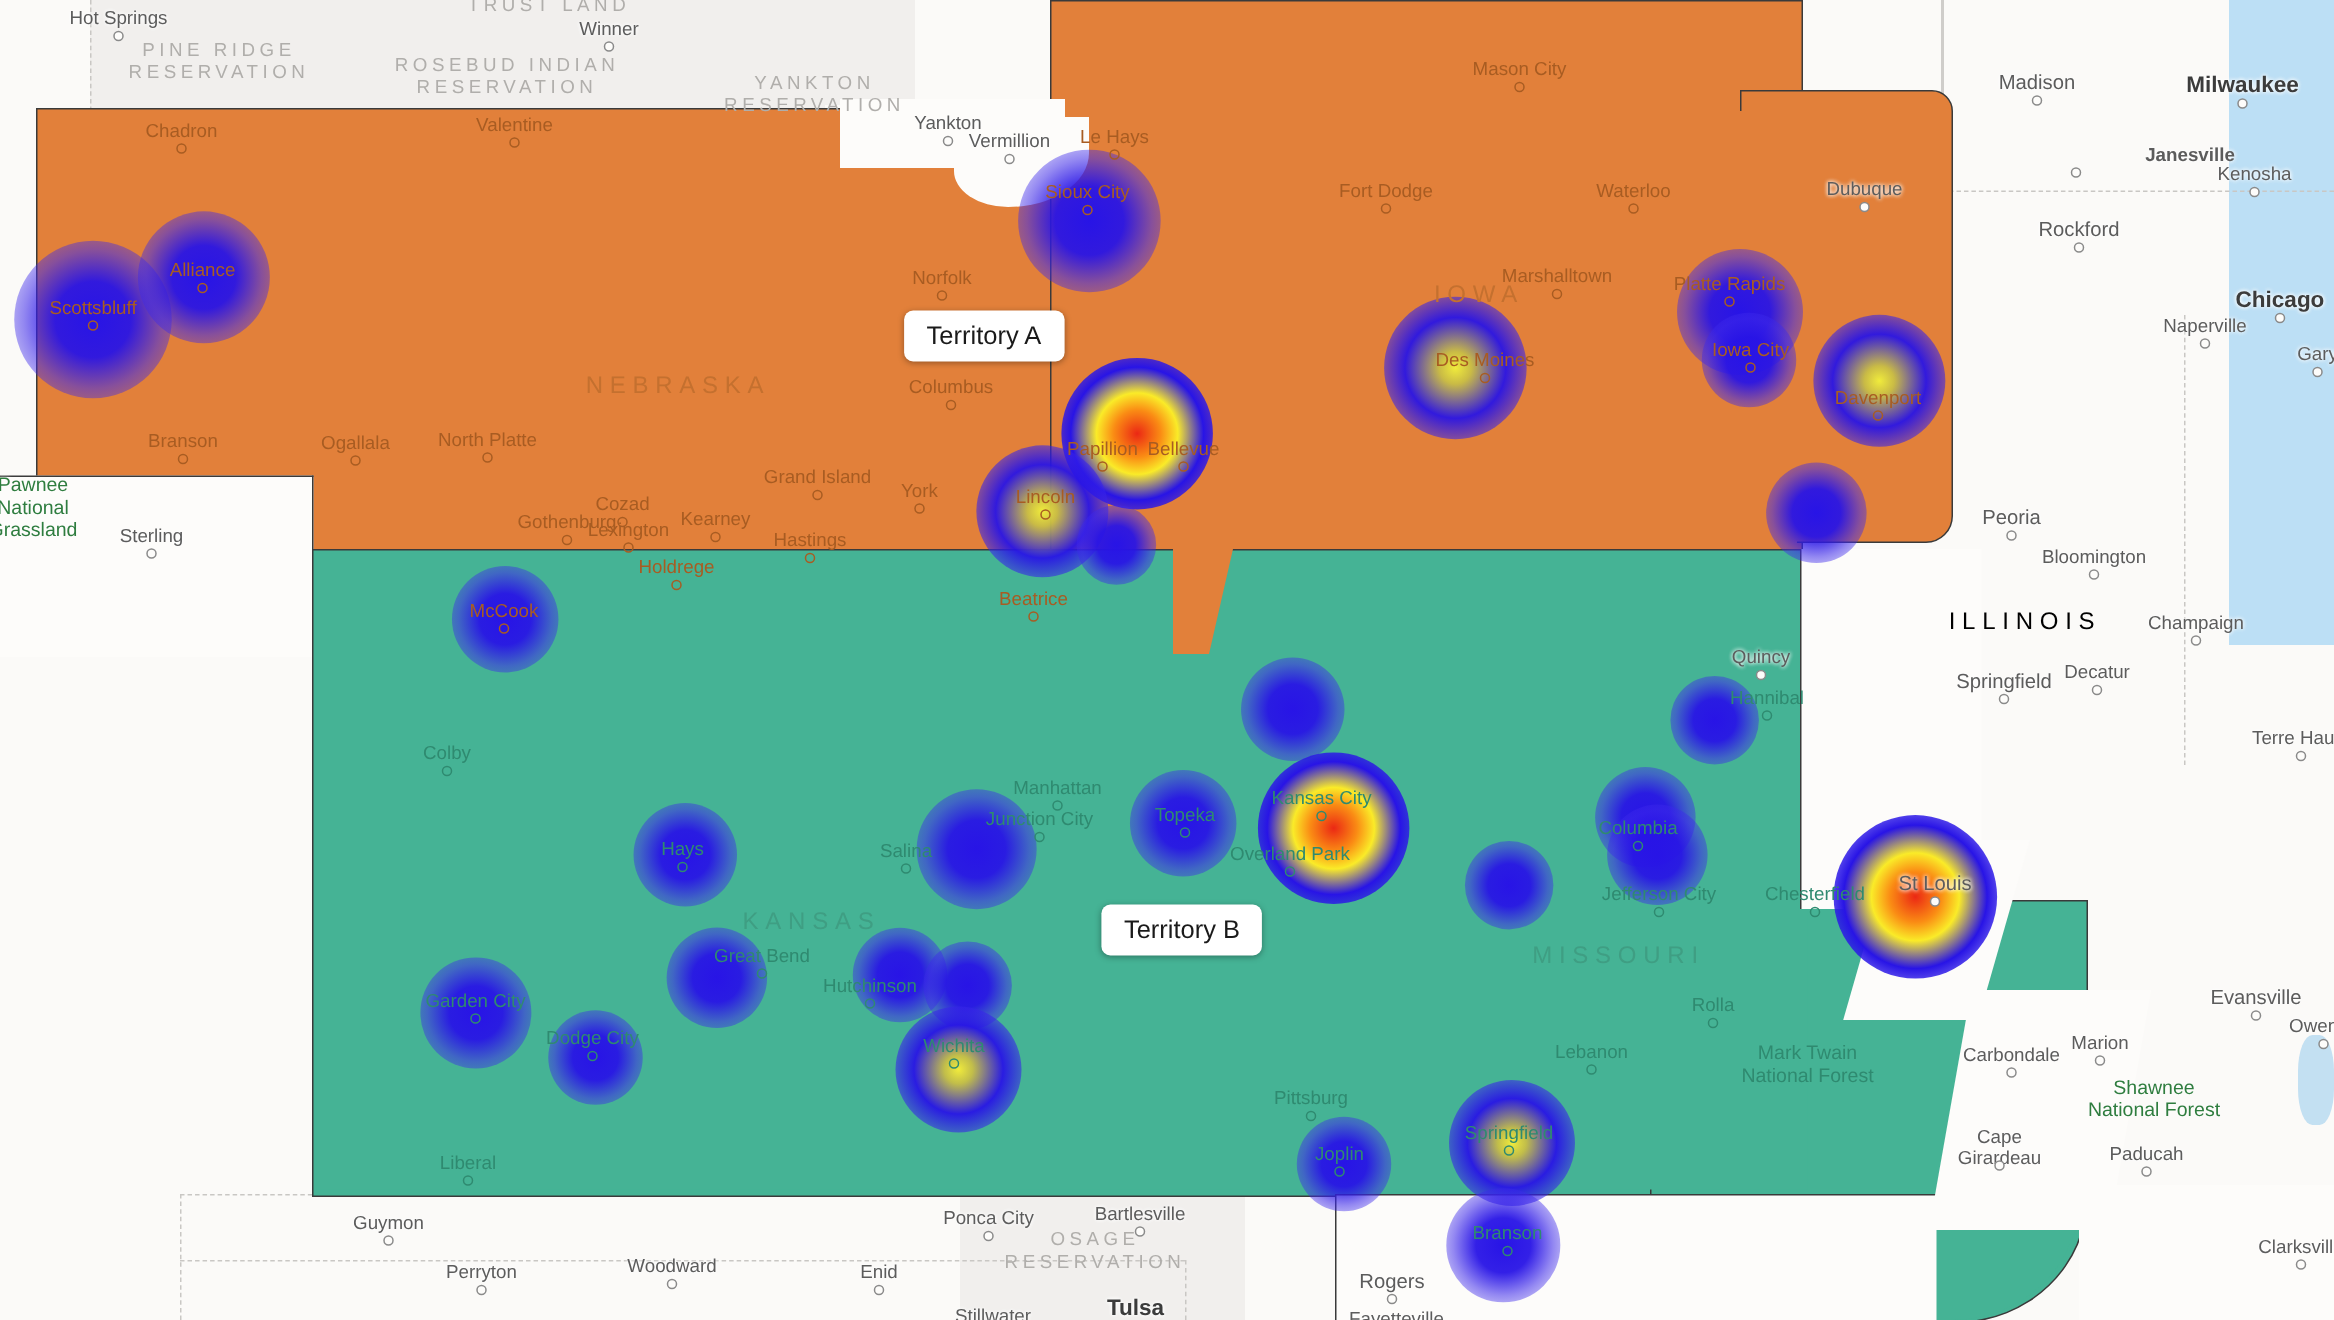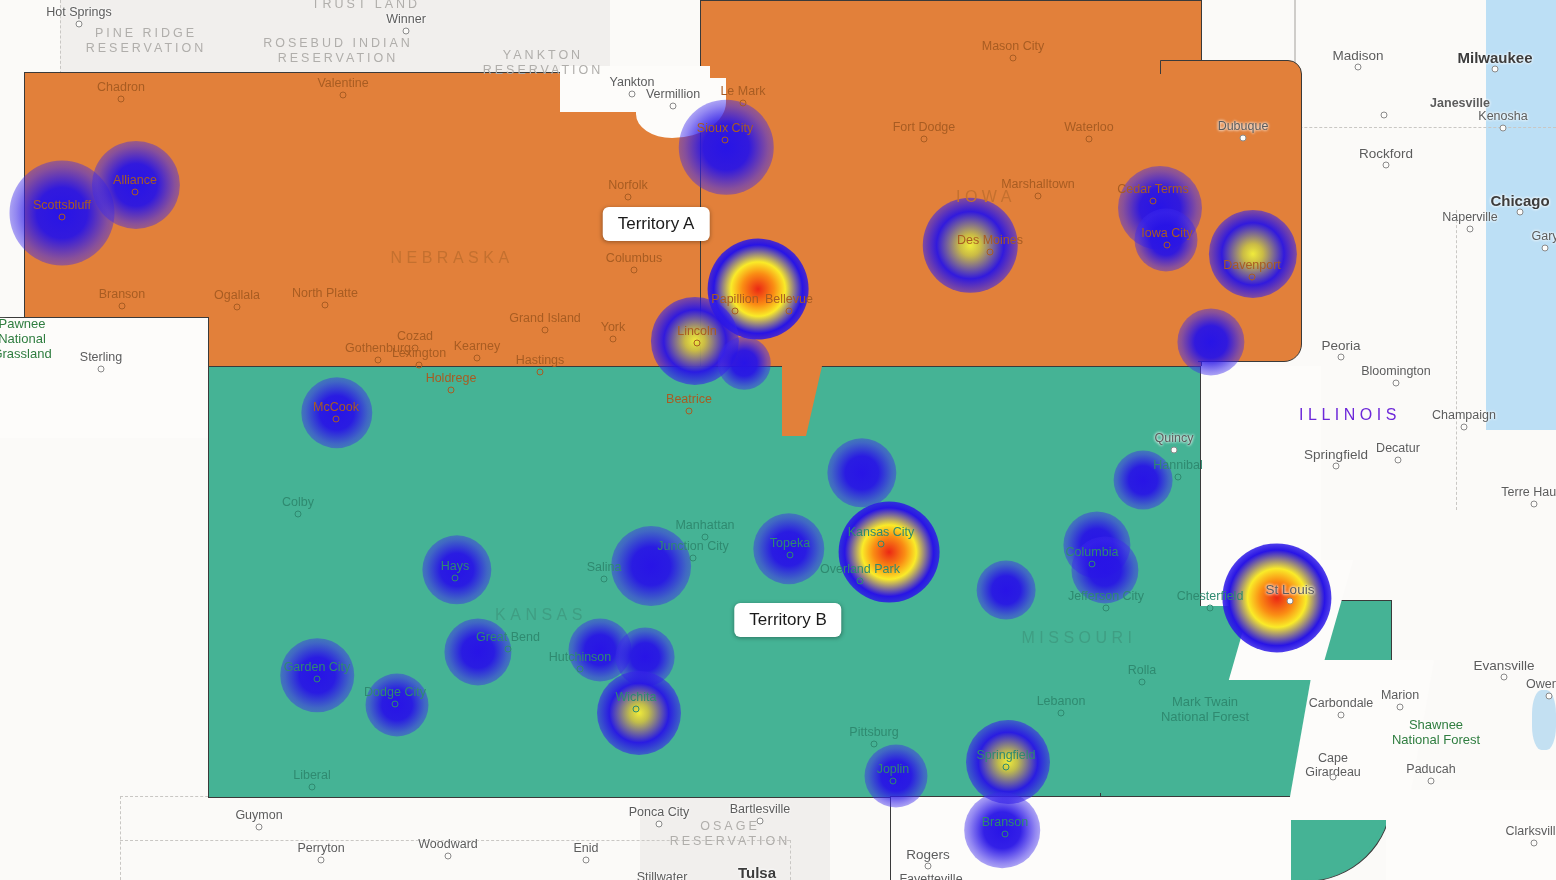--- a/index.html
+++ b/index.html
@@ -22,21 +22,21 @@
   
   .city{position:absolute;transform:translate(-50%,-50%);white-space:nowrap;
         color:#5c5c5c;font-size:12.5px;text-shadow:0 0 3px #fff,0 0 3px #fff;}
   .city.big{font-size:15px;font-weight:bold;color:#3c3c3c;}
   .city.med{font-size:13.5px;}
   .dot{position:absolute;width:5px;height:5px;border:1px solid #8a8a8a;
        border-radius:50%;background:#fdfcfa;transform:translate(-50%,-50%);}
   .onorange{color:#a85c22;text-shadow:none;}
   .onteal{color:#2f8a70;text-shadow:none;}
   .state{position:absolute;transform:translate(-50%,-50%);white-space:nowrap;
-         letter-spacing:4.5px;font-size:16px;color:#6d28d9;}
+         letter-spacing:4.5px;font-size:16px;color:#000000;}
   .state.onorange{color:#c4702f;}
   .state.onteal{color:#3f9e83;}
   .resv-lbl{position:absolute;transform:translate(-50%,-50%);text-align:center;
             white-space:pre-line;letter-spacing:3px;font-size:12.5px;
             color:#b0aeab;line-height:15px;}
   .forest{position:absolute;transform:translate(-50%,-50%);text-align:center;
           white-space:pre-line;font-size:13px;color:#2f7d3f;line-height:15px;
           text-shadow:0 0 3px #fff;}
   .forest.onteal{color:#2f8a70;text-shadow:none;}
 
@@ -187,21 +187,21 @@
       <div class="city  onorange" style="left: 1013px; top: 46px;">Mason City</div>
       <div class="dot" style="left: 1013px; top: 58px; border-color: rgb(168, 92, 34); background: transparent;"></div>
       <div class="city med " style="left: 1358px; top: 55px;">Madison</div>
       <div class="dot" style="left: 1358px; top: 67px;"></div>
       <div class="city big " style="left: 1495px; top: 57px;">Milwaukee</div>
       <div class="dot" style="left: 1495px; top: 69px;"></div>
       <div class="city  " style="left: 632px; top: 82px;">Yankton</div>
       <div class="dot" style="left: 632px; top: 94px;"></div>
       <div class="city  onorange" style="left: 121px; top: 87px;">Chadron</div>
       <div class="dot" style="left: 121px; top: 99px; border-color: rgb(168, 92, 34); background: transparent;"></div>
-      <div class="city  onorange" style="left: 743px; top: 91px;">Le Mark</div>
+      <div class="city  onorange" style="left: 743px; top: 91px;">Le Hays</div>
       <div class="dot" style="left: 743px; top: 103px; border-color: rgb(168, 92, 34); background: transparent;"></div>
       <div class="city  " style="left: 673px; top: 94px;">Vermillion</div>
       <div class="dot" style="left: 673px; top: 106px;"></div>
       <div class="city  onorange" style="left: 343px; top: 83px;">Valentine</div>
       <div class="dot" style="left: 343px; top: 95px; border-color: rgb(168, 92, 34); background: transparent;"></div>
       <div class="city  " style="left: 1460px; top: 103px; font-weight: bold;">Janesville</div>
       <div class="dot" style="left: 1384px; top: 115px;"></div>
       <div class="city  " style="left: 1503px; top: 116px;">Kenosha</div>
       <div class="dot" style="left: 1503px; top: 128px;"></div>
       <div class="city  onorange" style="left: 924px; top: 127px;">Fort Dodge</div>
@@ -211,21 +211,21 @@
       <div class="city  onorange" style="left: 1089px; top: 127px;">Waterloo</div>
       <div class="dot" style="left: 1089px; top: 139px; border-color: rgb(168, 92, 34); background: transparent;"></div>
       <div class="city  " style="left: 1243px; top: 126px;">Dubuque</div>
       <div class="dot" style="left: 1243px; top: 138px;"></div>
       <div class="city med " style="left: 1386px; top: 153px;">Rockford</div>
       <div class="dot" style="left: 1386px; top: 165px;"></div>
       <div class="city  onorange" style="left: 135px; top: 180px;">Alliance</div>
       <div class="dot" style="left: 135px; top: 192px; border-color: rgb(168, 92, 34); background: transparent;"></div>
       <div class="city  onorange" style="left: 1038px; top: 184px;">Marshalltown</div>
       <div class="dot" style="left: 1038px; top: 196px; border-color: rgb(168, 92, 34); background: transparent;"></div>
-      <div class="city  onorange" style="left: 1153px; top: 189px;">Cedar Terms</div>
+      <div class="city  onorange" style="left: 1153px; top: 189px;">Platte Rapids</div>
       <div class="dot" style="left: 1153px; top: 201px; border-color: rgb(168, 92, 34); background: transparent;"></div>
       <div class="city  onorange" style="left: 628px; top: 185px;">Norfolk</div>
       <div class="dot" style="left: 628px; top: 197px; border-color: rgb(168, 92, 34); background: transparent;"></div>
       <div class="city big " style="left: 1520px; top: 200px;">Chicago</div>
       <div class="dot" style="left: 1520px; top: 212px;"></div>
       <div class="city  onorange" style="left: 62px; top: 205px;">Scottsbluff</div>
       <div class="dot" style="left: 62px; top: 217px; border-color: rgb(168, 92, 34); background: transparent;"></div>
       <div class="city  " style="left: 1470px; top: 217px;">Naperville</div>
       <div class="dot" style="left: 1470px; top: 229px;"></div>
       <div class="city  onorange" style="left: 990px; top: 240px;">Des Moines</div>

